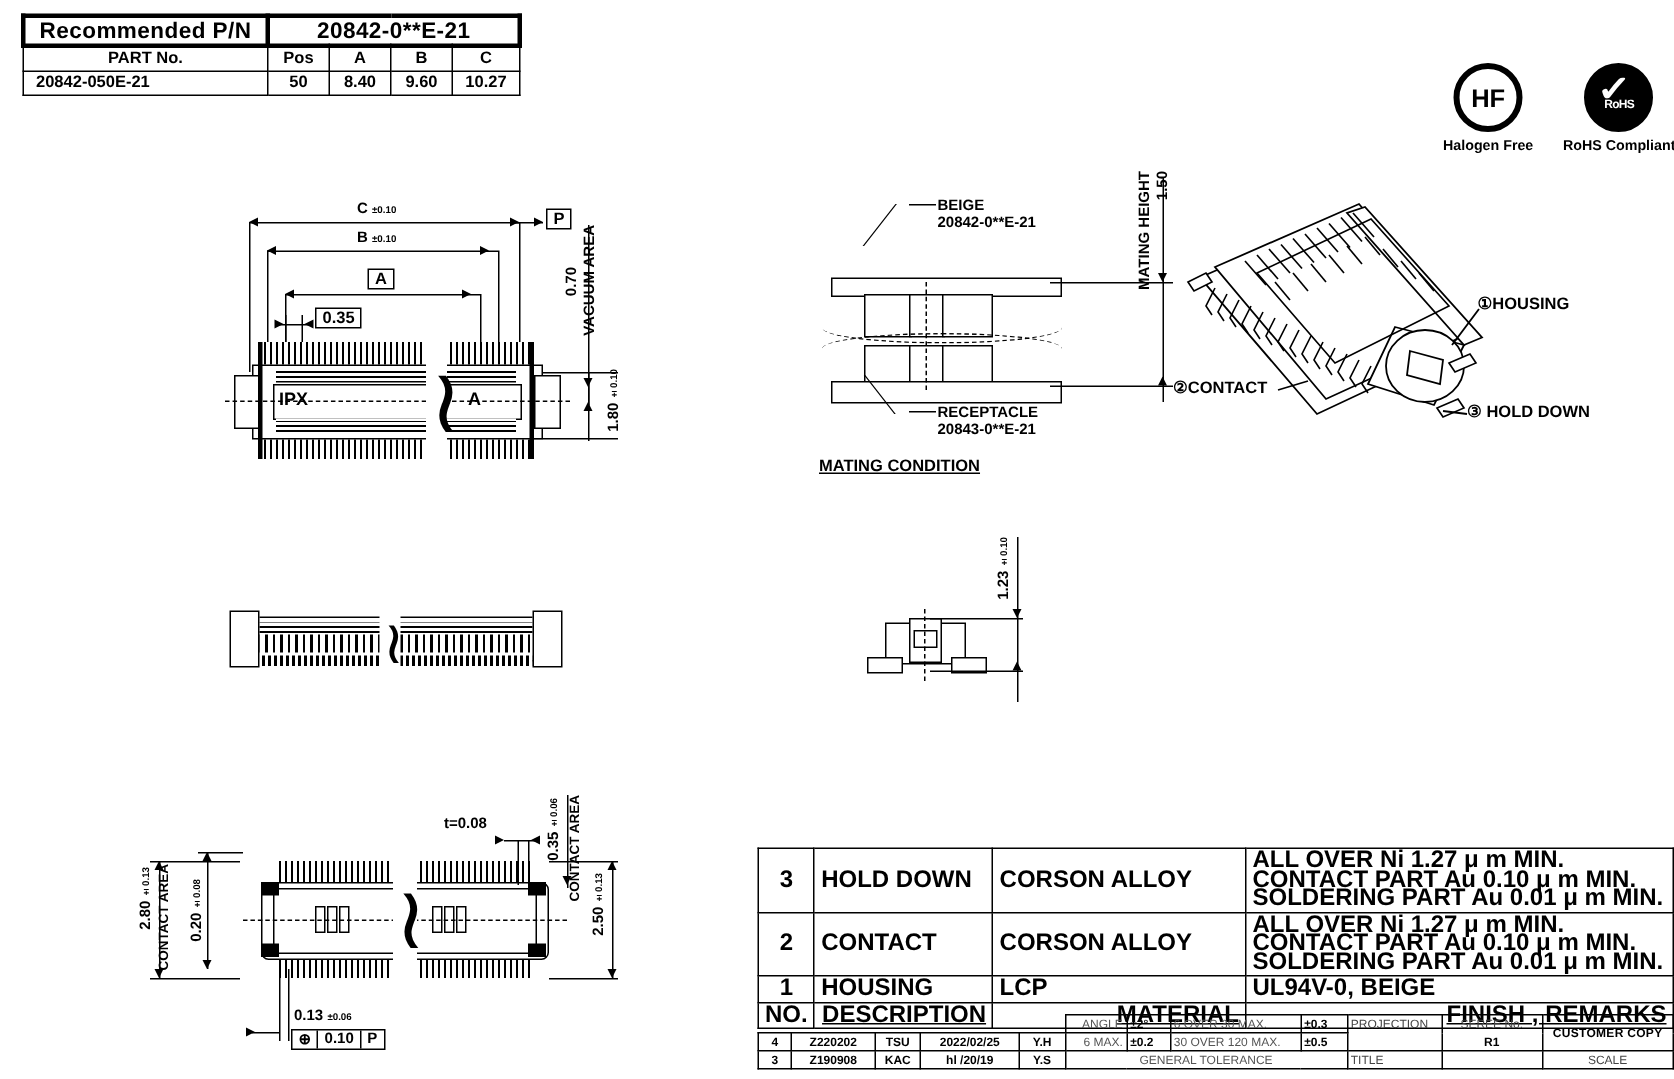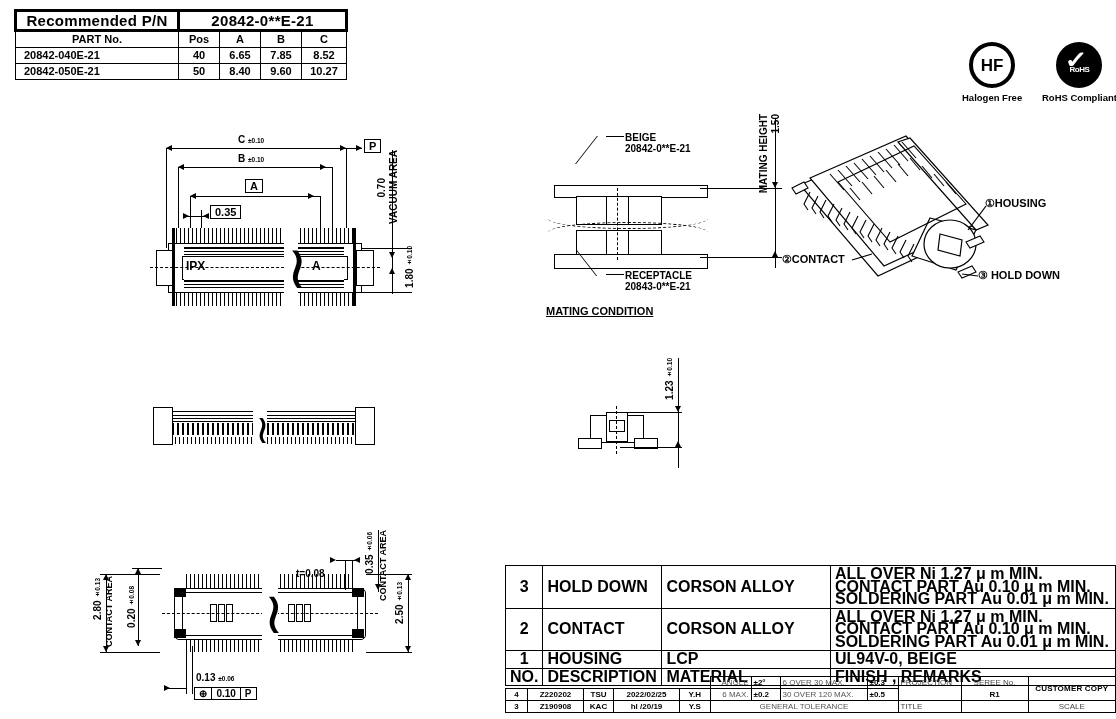--- a/index.html
+++ b/index.html
@@ -52,21 +52,21 @@
 
   
   #mat-table{left:505px;top:565px;}
   #mat-table table{border-collapse:collapse;}
   #mat-table td{border:1.3px solid #000;font-size:16px;font-weight:bold;
       padding:2px 4px;line-height:12.5px;vertical-align:middle;}
   .no-c{width:26px;text-align:center;}
   .desc-c{width:110px;}
   .mat-c{width:170px;}
   .fin-c{width:300px;}
-  .hdr-c{text-align:left;}
+  .hdr-c{text-align:right;text-decoration:underline;}
 
   
   #title-block{left:505px;top:676px;width:611px;}
   #title-block table{border-collapse:collapse;width:611px;}
   #title-block td{border:1px solid #000;font-size:8px;padding:0px 2px;
       line-height:11px;white-space:nowrap;}
   .tbbold{font-weight:bold;font-size:9.5px;}
   .tbgray{color:#555;font-size:7.5px;}
   .bigR{font-size:13px;font-weight:bold;text-align:center;}
   .cust{font-size:14px;font-weight:bold;text-align:center;letter-spacing:.2px;}
@@ -92,27 +92,20 @@
         <tr>
       <td class="titlebox" colspan="1" style="width:148px;">Recommended P/N</td>
       <td class="titlebox" colspan="4">20842-0**E-21</td>
     </tr>
     <tr class="hdrow">
       <td style="width:148px;">PART No.</td>
       <td style="width:34px;">Pos</td>
       <td style="width:34px;">A</td>
       <td style="width:34px;">B</td>
       <td style="width:38px;">C</td>
-    </tr>
-    <tr>
-      <td class="pncell">20842-040E-21</td>
-      <td>40</td>
-      <td>6.65</td>
-      <td>7.85</td>
-      <td>8.52</td>
     </tr>
     <tr>
       <td class="pncell">20842-050E-21</td>
       <td>50</td>
       <td>8.40</td>
       <td>9.60</td>
       <td>10.27</td>
     </tr>
   </tbody>
     </table>
@@ -393,21 +386,21 @@
     <div class="body-rect" style="left:128px;top:104px;width:5px;height:16px;"></div>
     <div class="body-rect" style="left:136px;top:104px;width:5px;height:16px;"></div>
     <div class="body-rect" style="left:198px;top:104px;width:5px;height:16px;"></div>
     <div class="body-rect" style="left:206px;top:104px;width:5px;height:16px;"></div>
     <div class="body-rect" style="left:214px;top:104px;width:5px;height:16px;"></div>
     <div class="hl" style="left:72px;top:113px;width:216px;border-top:1px dashed #000;"></div>
     <div class="abs" style="left:172px;top:70px;width:16px;height:86px;background:#fff;"></div>
     <div class="abs" style="left:173px;top:70px;font-size:58px;line-height:86px;">≀</div>
   </div>
 
-  <div class="dt abs" style="left:206px;top:68px;">t=0.08</div>
+  <div class="dt abs" style="left:206px;top:44px;">t=0.08</div>
   <div class="hl" style="left:246px;top:60px;width:22px;"></div>
   <div class="arrR" style="left:240px;top:57px;"></div>
   <div class="arrL" style="left:264px;top:57px;"></div>
   <div class="vl" style="left:255px;top:60px;height:30px;"></div>
   <div class="vl" style="left:262px;top:60px;height:30px;"></div>
 
   <div class="vl" style="left:288px;top:30px;height:62px;"></div>
   <div class="arrD" style="left:285px;top:84px;"></div>
   <div class="abs vert dt" style="left:274px;top:32px;">
     <span>0.35</span>

